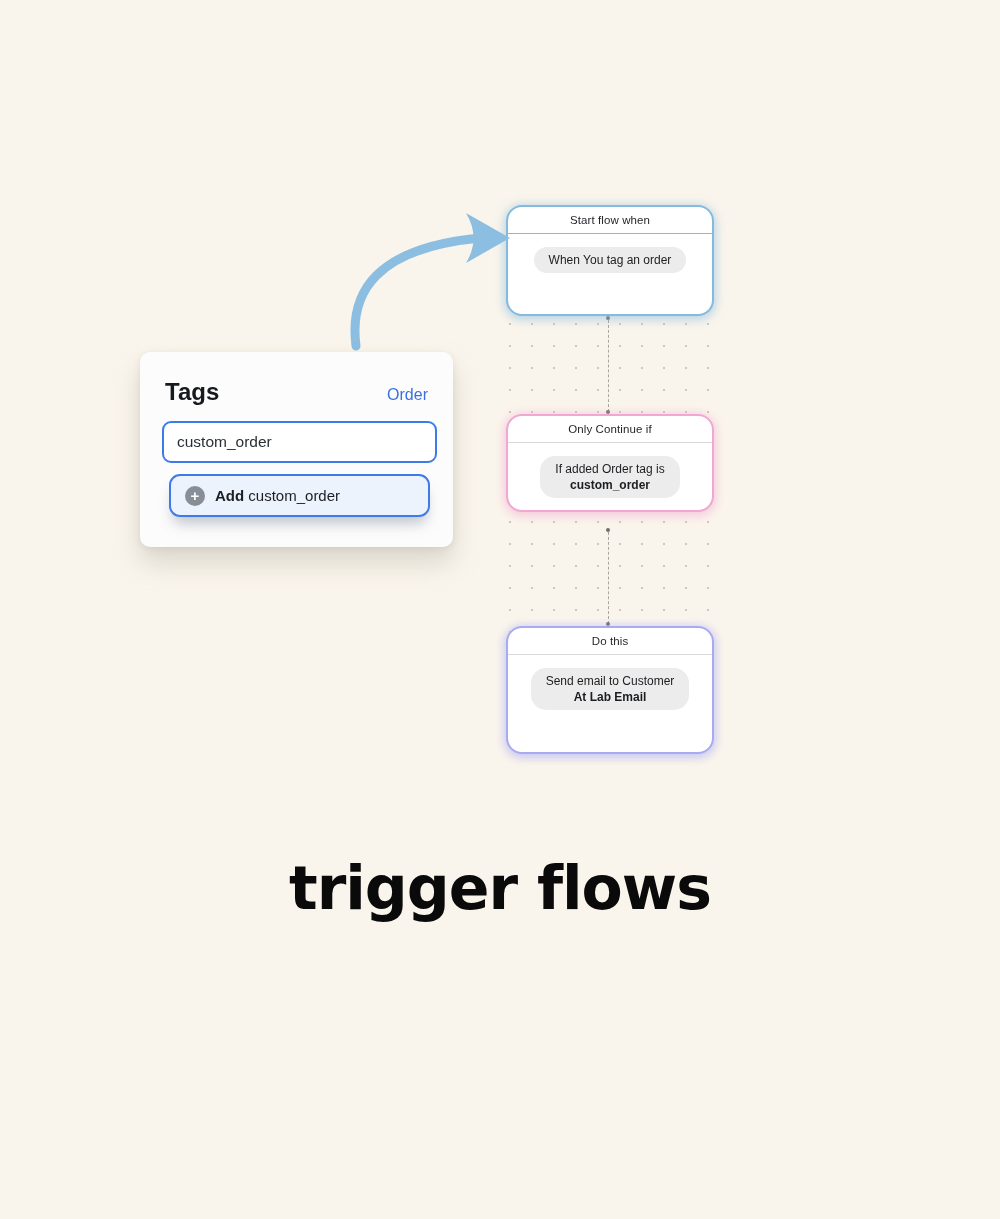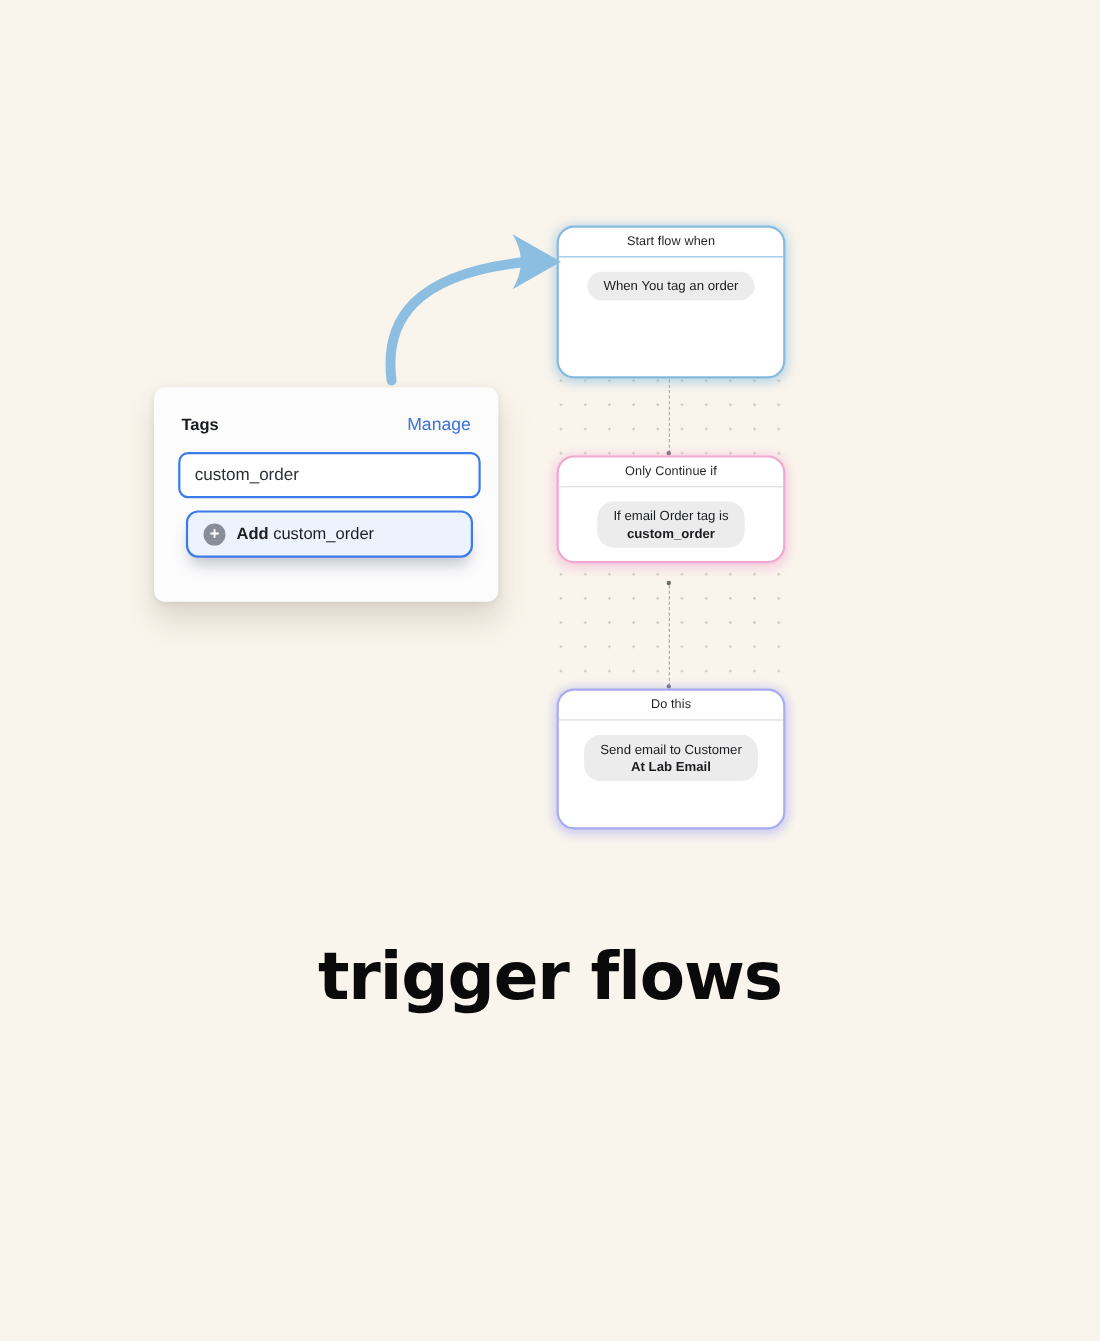--- a/index.html
+++ b/index.html
@@ -16,21 +16,21 @@
     position:absolute; left:492px; top:196px; width:233px; height:559px;
     background-image:radial-gradient(circle,#cfc8bc 1px,transparent 1.3px);
     background-size:22px 22px; background-position:7px 7px;
   }
 
   
   .card {
     position:absolute; left:506px; width:208px;
     background:#ffffff; border-radius:16px;
   }
-  .card-start    { top:205px; height:139px; border:2px solid #85BADF; box-shadow:0 2px 10px 2px rgba(133,186,223,.55); }
+  .card-start    { top:205px; height:111px; border:2px solid #85BADF; box-shadow:0 2px 10px 2px rgba(133,186,223,.55); }
   .card-condition{ top:414px; height:98px; border:2px solid #F0A7D1; box-shadow:0 2px 10px 2px rgba(240,167,209,.55); }
   .card-action   { top:626px; height:128px; border:2px solid #A9ABF2; box-shadow:0 2px 10px 2px rgba(169,171,242,.6); }
 
   .card-header {
     height:27px; display:flex; align-items:center; justify-content:center;
     font-size:11.5px; font-weight:500; color:#1f2125; letter-spacing:.1px;
   }
   .card-start    .card-header { border-bottom:1.5px solid #85BADF; }
   .card-condition .card-header{ border-bottom:1px solid #d9d9d9; }
   .card-action   .card-header { border-bottom:1px solid #d9d9d9; }
@@ -60,21 +60,21 @@
   
   .tags-panel {
     position:absolute; left:140px; top:352px; width:313px; height:195px;
     background:#FCFCFD; border-radius:10px;
     box-shadow:0 16px 26px rgba(175,170,158,.4), 0 2px 6px rgba(175,170,158,.25);
   }
   .tags-head {
     display:flex; justify-content:space-between; align-items:baseline;
     padding:26px 25px 0 25px;
   }
-  .tags-title { font-size:15px; font-weight:700; color:#16191d; }
+  .tags-title { font-size:24px; font-weight:700; color:#16191d; }
   .manage-link { font-size:16px; color:#3A72DD; text-decoration:none; cursor:pointer; }
   .tag-input {
     display:block; margin:15px 16px 0 22px; width:calc(100% - 38px); height:42px;
     background:#ffffff; border:2px solid #3D7BE9; border-radius:9px;
     font-family:inherit; font-size:15.5px; color:#2b2f33; padding:0 13px; outline:none;
   }
   .add-suggestion {
     margin:11px 23px 0 29px; height:43px;
     background:#EDF3FD; border:2px solid #3D7BE9; border-radius:11px;
     display:flex; align-items:center; gap:10px; padding:0 14px;
@@ -112,42 +112,42 @@
 <div class="card card-start">
   <div class="card-header">Start flow when</div>
   <div class="pill">
     <span>When You tag an order</span>
   </div>
 </div>
 
 <div class="card card-condition">
   <div class="card-header">Only Continue if</div>
   <div class="pill">
-    <span>If email Order tag is</span><br>
+    <span>If added Order tag is</span><br>
     <span class="bold">custom_order</span>
   </div>
 </div>
 
 <div class="card card-action">
   <div class="card-header">Do this</div>
   <div class="pill">
     <span>Send email to Customer</span><br>
     <span class="bold">At Lab Email</span>
   </div>
 </div>
 
 <svg class="arrow-svg" width="195" height="165" viewBox="0 0 195 165">
   <path d="M 26 150 C 19 96 46 52 150 42" stroke="#8CBEE2" stroke-width="9" fill="none" stroke-linecap="round"></path>
   <path d="M 180 42 L 136 17 Q 151 42 136 67 Z" fill="#8CBEE2"></path>
 </svg>
 
 <div class="tags-panel">
   <div class="tags-head">
     <span class="tags-title">Tags</span>
-    <a class="manage-link">Manage</a>
+    <a class="manage-link">Order</a>
   </div>
   <input class="tag-input" type="text" value="custom_order" style="">
   <div class="add-suggestion">
     <span class="plus-circle">+</span>
     <span class="add-label"><span class="bold">Add</span>&nbsp;<span>custom_order</span></span>
   </div>
 </div>
 
 <div class="hero-title">
   <div>trigger flows</div>

